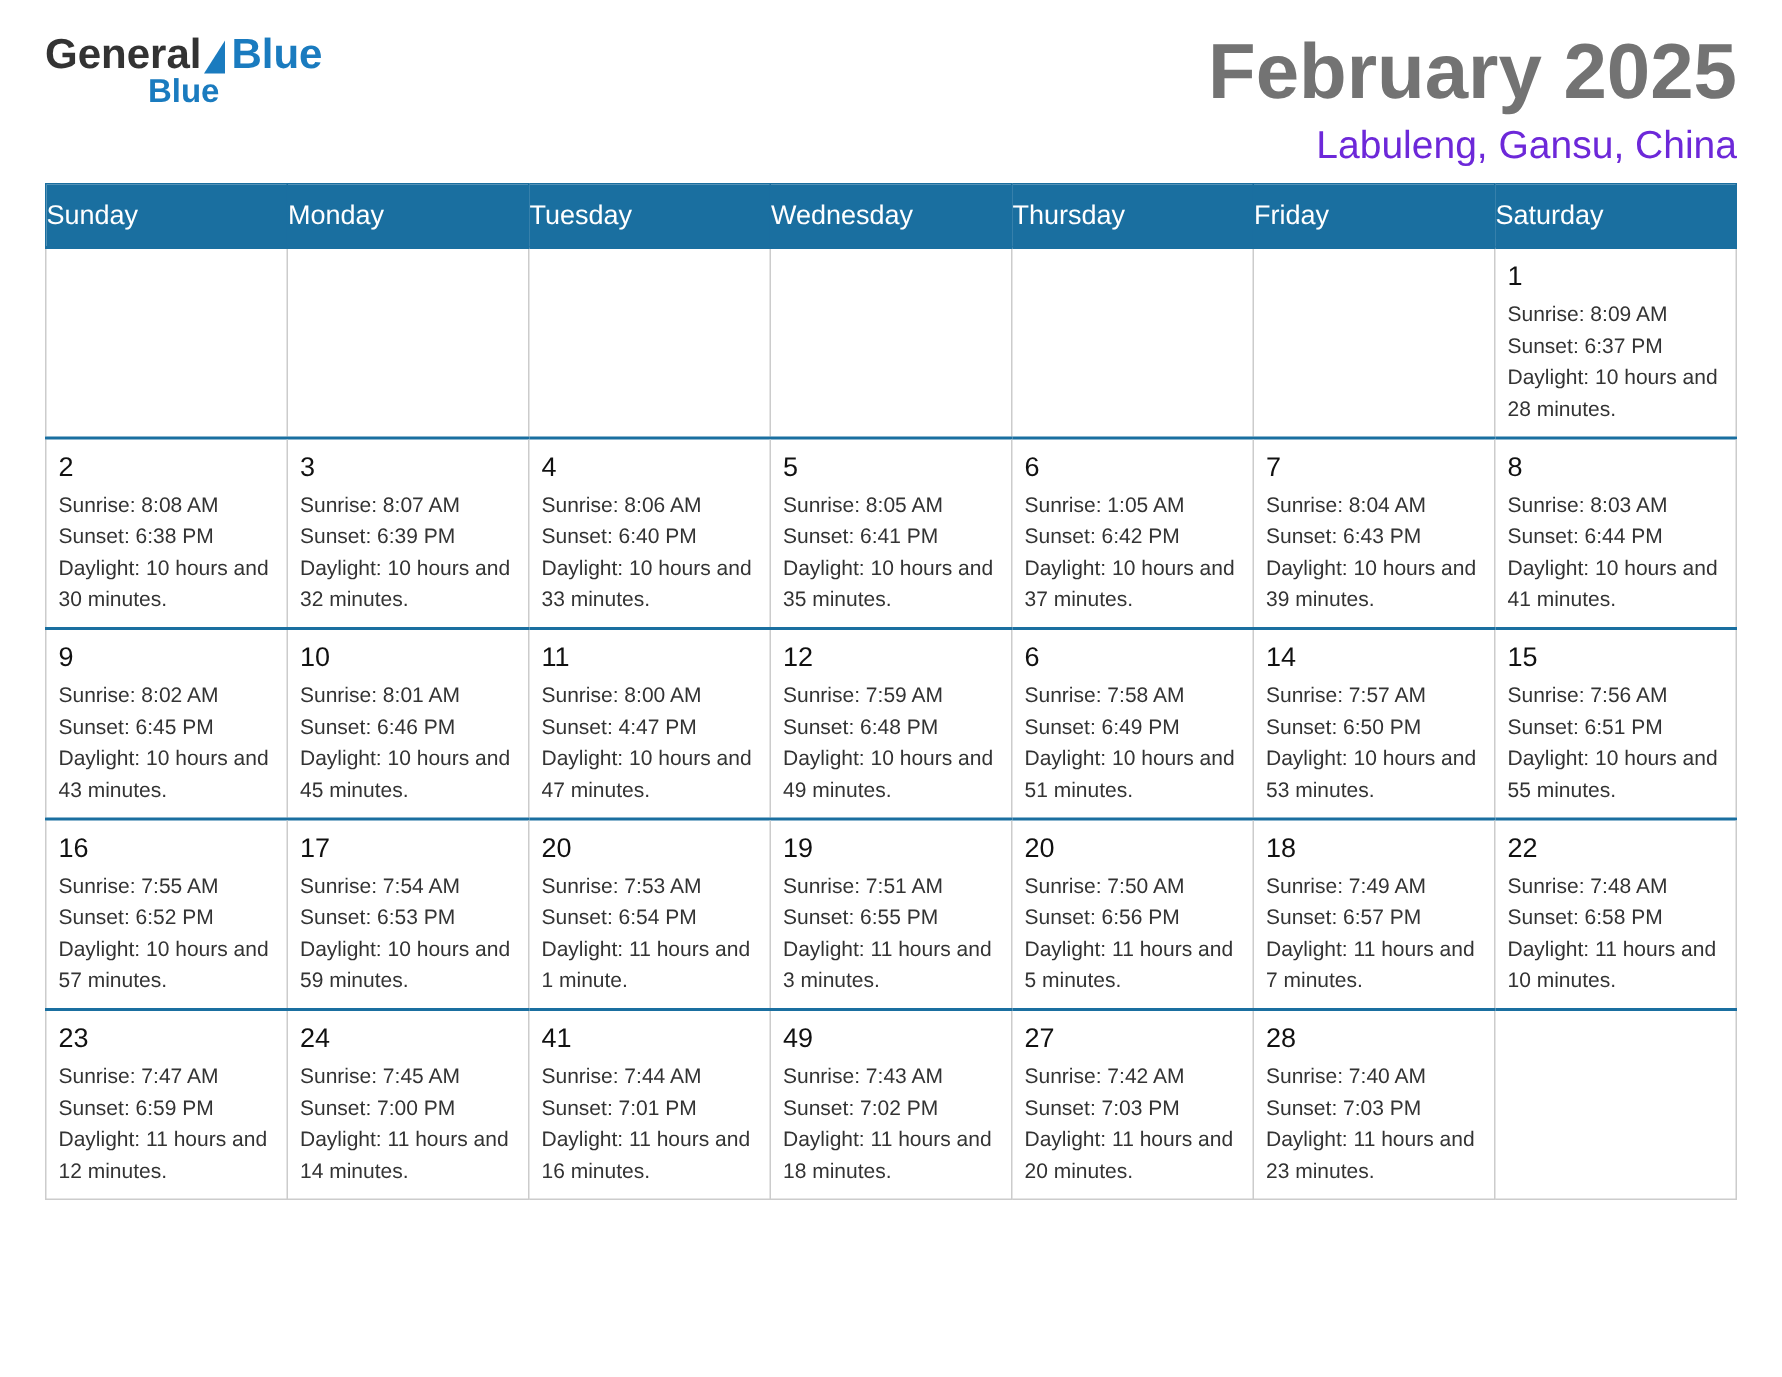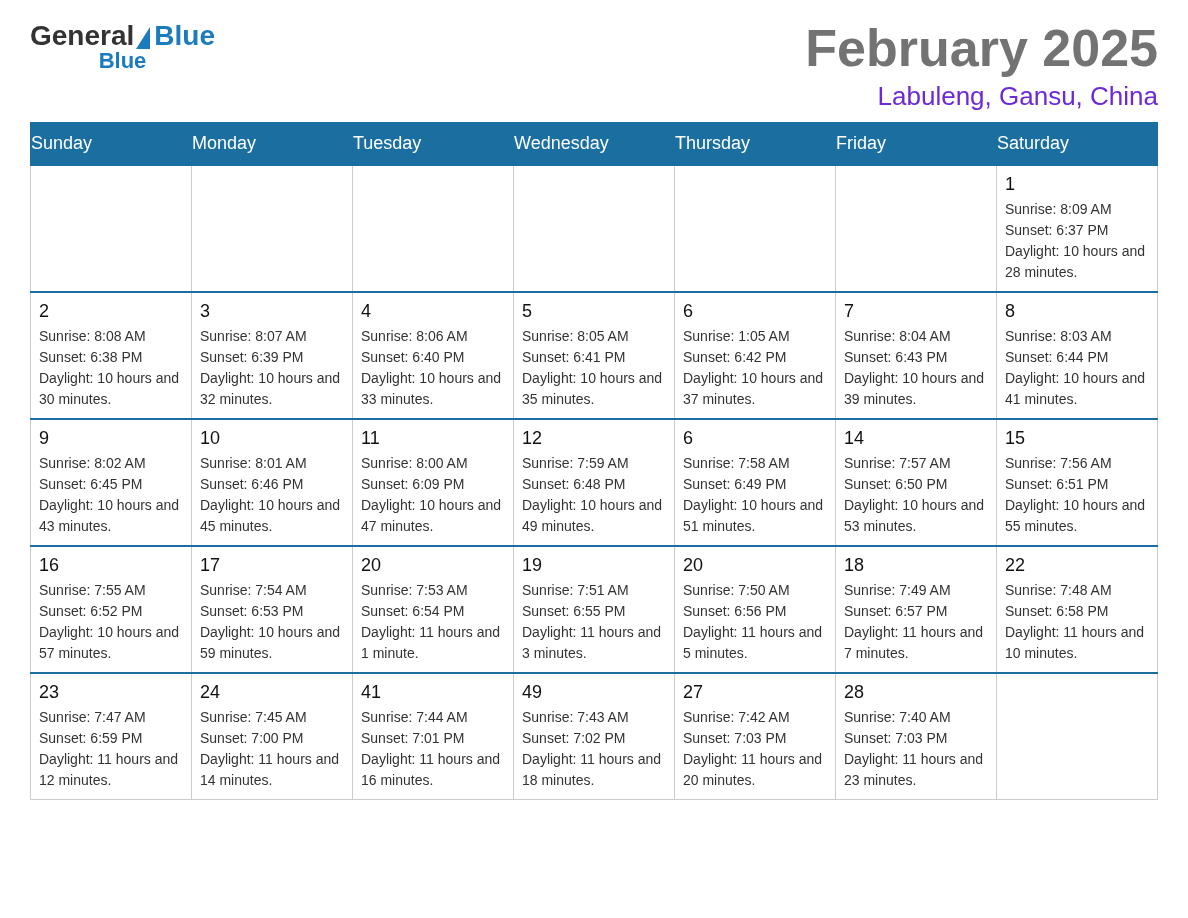--- a/index.html
+++ b/index.html
@@ -213,21 +213,21 @@
         <td>
           <span class="day-number">10</span>
           <div class="day-info">Sunrise: 8:01 AM
 Sunset: 6:46 PM
 Daylight: 10 hours
 and 45 minutes.</div>
         </td>
         <td>
           <span class="day-number">11</span>
           <div class="day-info">Sunrise: 8:00 AM
-Sunset: 6:09 PM
+Sunset: 4:47 PM
 Daylight: 10 hours
 and 47 minutes.</div>
         </td>
         <td>
           <span class="day-number">12</span>
           <div class="day-info">Sunrise: 7:59 AM
 Sunset: 6:48 PM
 Daylight: 10 hours
 and 49 minutes.</div>
         </td>

